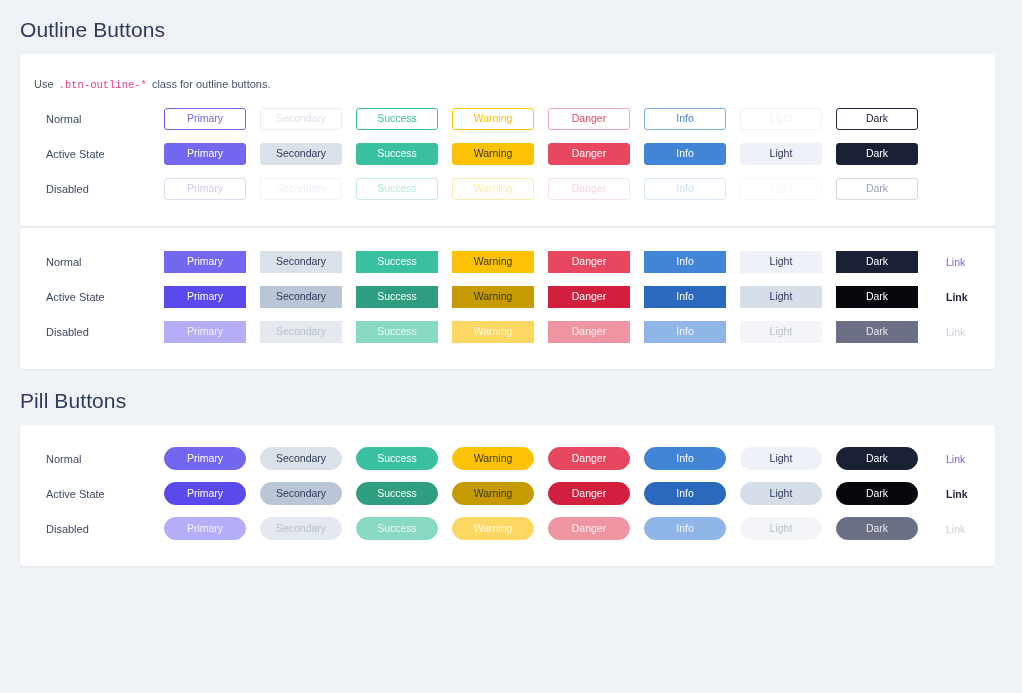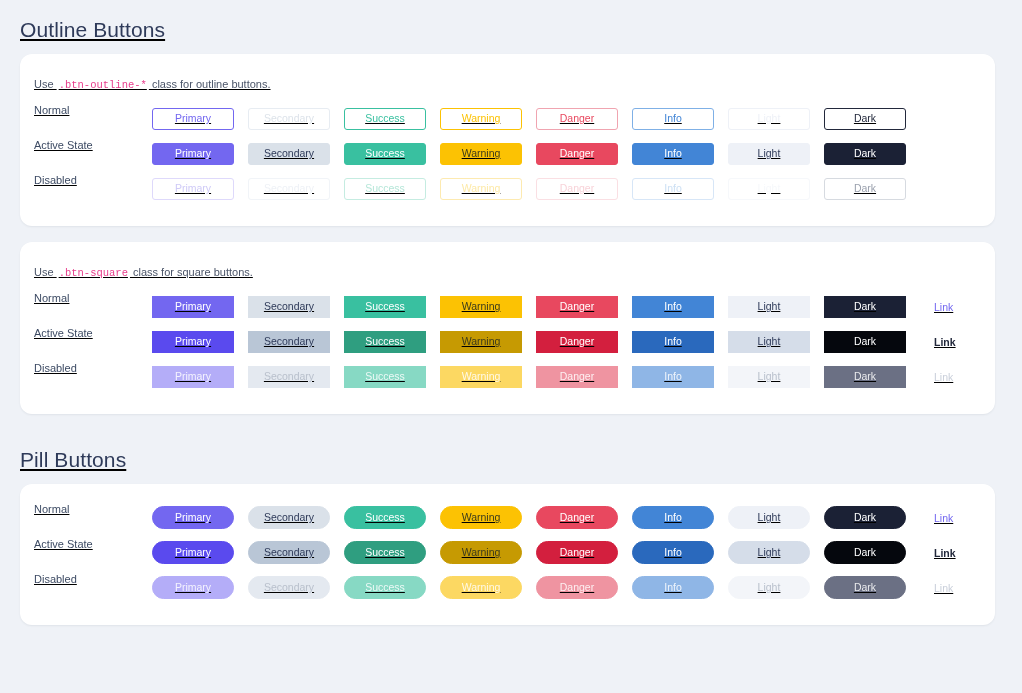--- a/index.html
+++ b/index.html
@@ -11,58 +11,58 @@
     height: 693px;
     background: #eff2f7;
     font-family: "Liberation Sans", sans-serif;
     overflow: hidden;
   }
   .page {
     width: 1022px;
     height: 693px;
     position: relative;
     box-sizing: border-box;
-    text-decoration: underline;
   }
   .section {
     padding: 0;
   }
   .section-title {
     font-size: 21px;
     font-weight: 400;
     color: #2e3a59;
     margin: 0;
     padding: 18px 0 12px 20px;
     letter-spacing: 0.1px;
   }
   .card {
     background: #ffffff;
-    margin: 0 27px 16px 20px;
-    border-radius: 12px;
+    margin: 0 27px 2px 20px;
+    border-radius: 4px;
     box-shadow: 0 1px 2px rgba(49,58,80,0.08);
     padding: 14px 0 22px 0;
     box-sizing: border-box;
   }
   .card-note {
     font-size: 11px;
     color: #4a5468;
     padding: 8px 0 6px 14px;
     line-height: 16px;
   }
   .card-note code {
     font-family: "Liberation Mono", monospace;
     color: #e83e8c;
     font-size: 10.5px;
     padding: 0 2px;
   }
   .btn-row {
     display: flex;
+    align-items: center;
     height: 31px;
     margin-top: 4px;
-    padding-left: 14px;
+    padding-left: 26px;
     box-sizing: border-box;
   }
   .row-label {
     font-size: 11px;
     color: #3c4a63;
     width: 118px;
     flex: 0 0 118px;
     line-height: 14px;
   }
   .btn-cell {
@@ -213,21 +213,20 @@
               <button class="btn" disabled="" style="background: rgb(255, 255, 255); color: rgb(246, 248, 251); border-color: rgb(246, 248, 251);">Light</button>
             </div>
             <div class="btn-cell">
               <button class="btn" disabled="" style="background: rgb(255, 255, 255); color: rgb(154, 160, 173); border-color: rgb(214, 218, 224);">Dark</button>
             </div>
           </div>
         </div>
       </div>
       <div class="section sec-square">
         <div class="card">
-          <div class="card-note"><span>Use </span><code>.btn-square</code><span>  class for square buttons.</span></div>
           <div class="btn-row">
             <div class="row-label">Normal</div>
             <div class="btn-cell">
               <button class="btn" style="background: rgb(115, 103, 240); color: rgb(255, 255, 255); border-color: rgb(115, 103, 240);">Primary</button>
             </div>
             <div class="btn-cell">
               <button class="btn" style="background: rgb(218, 225, 233); color: rgb(46, 58, 89); border-color: rgb(218, 225, 233);">Secondary</button>
             </div>
             <div class="btn-cell">
               <button class="btn" style="background: rgb(57, 192, 160); color: rgb(255, 255, 255); border-color: rgb(57, 192, 160);">Success</button>

